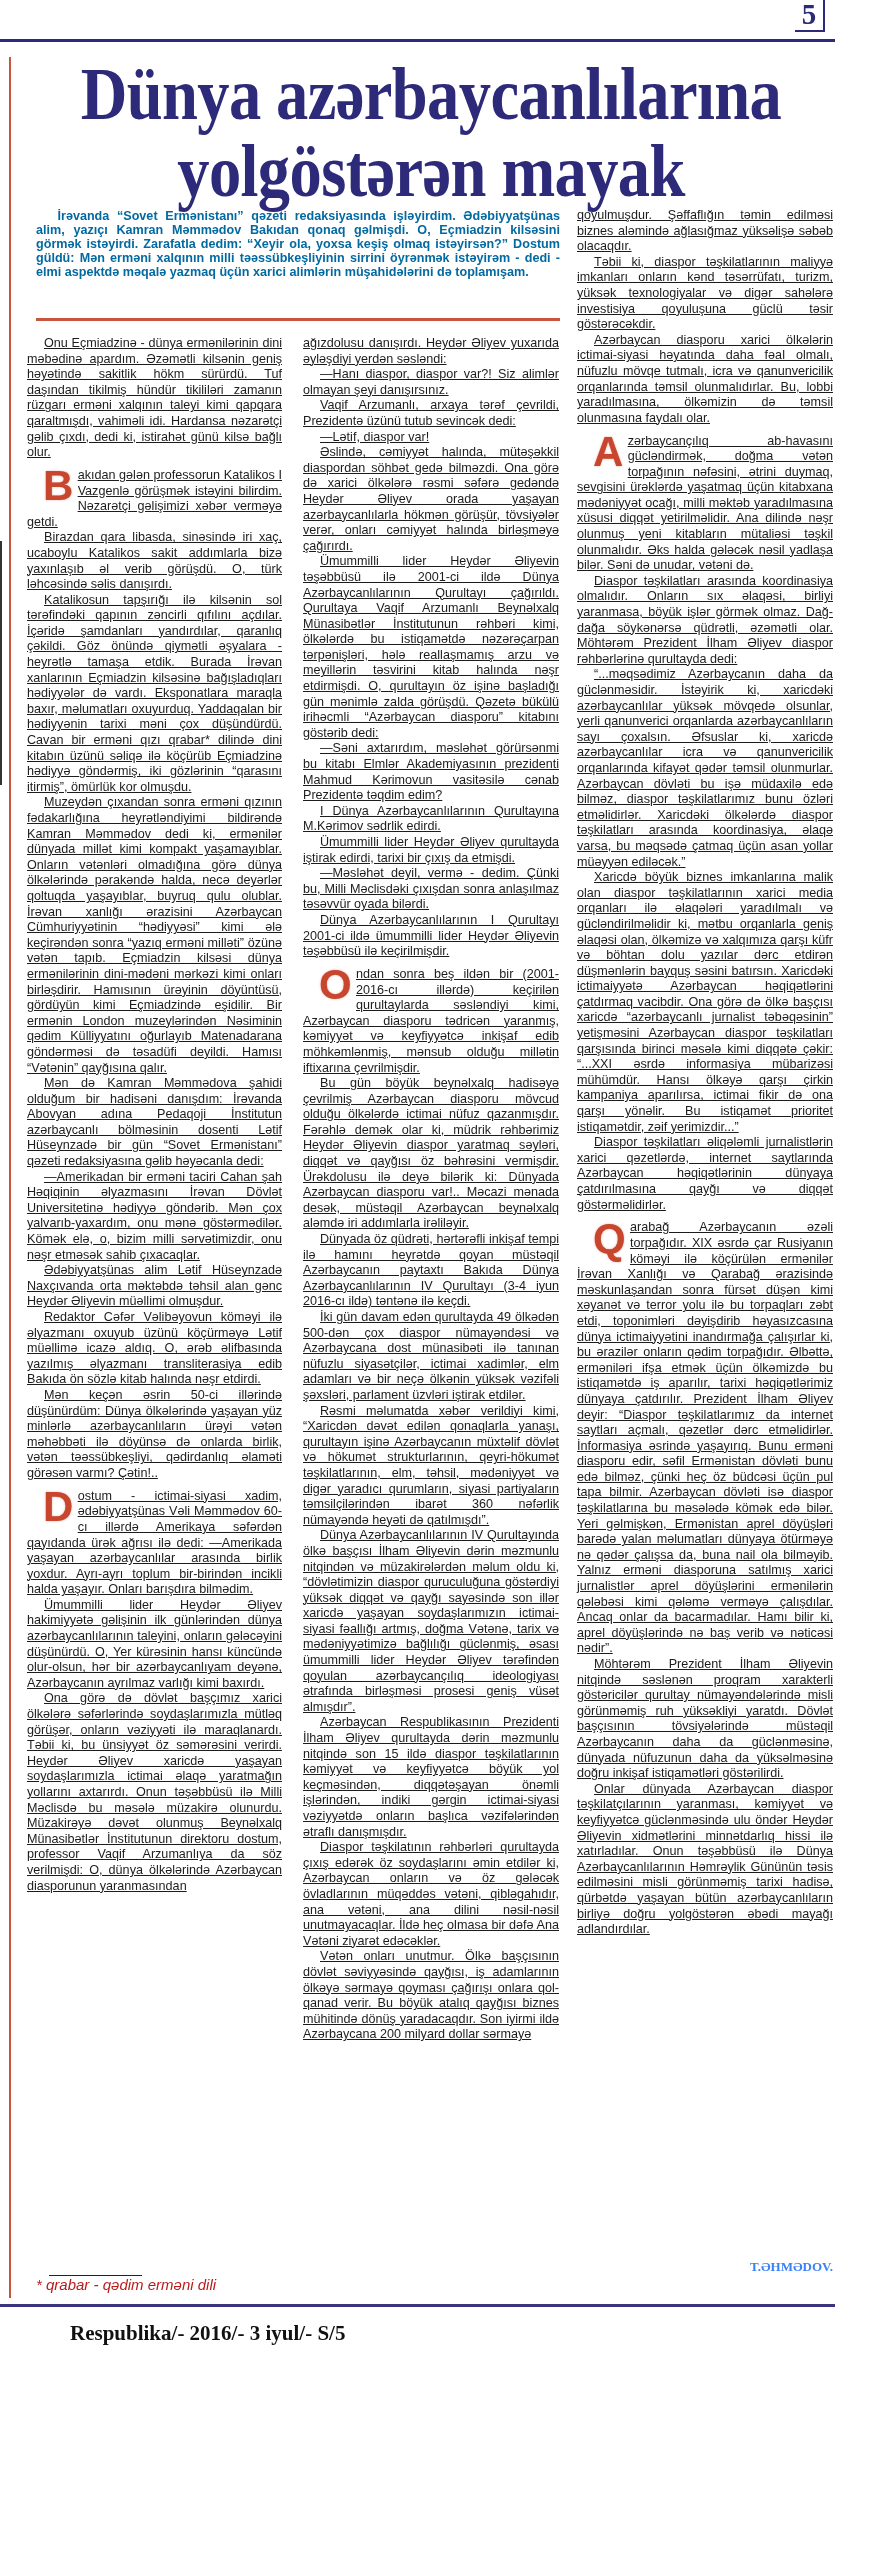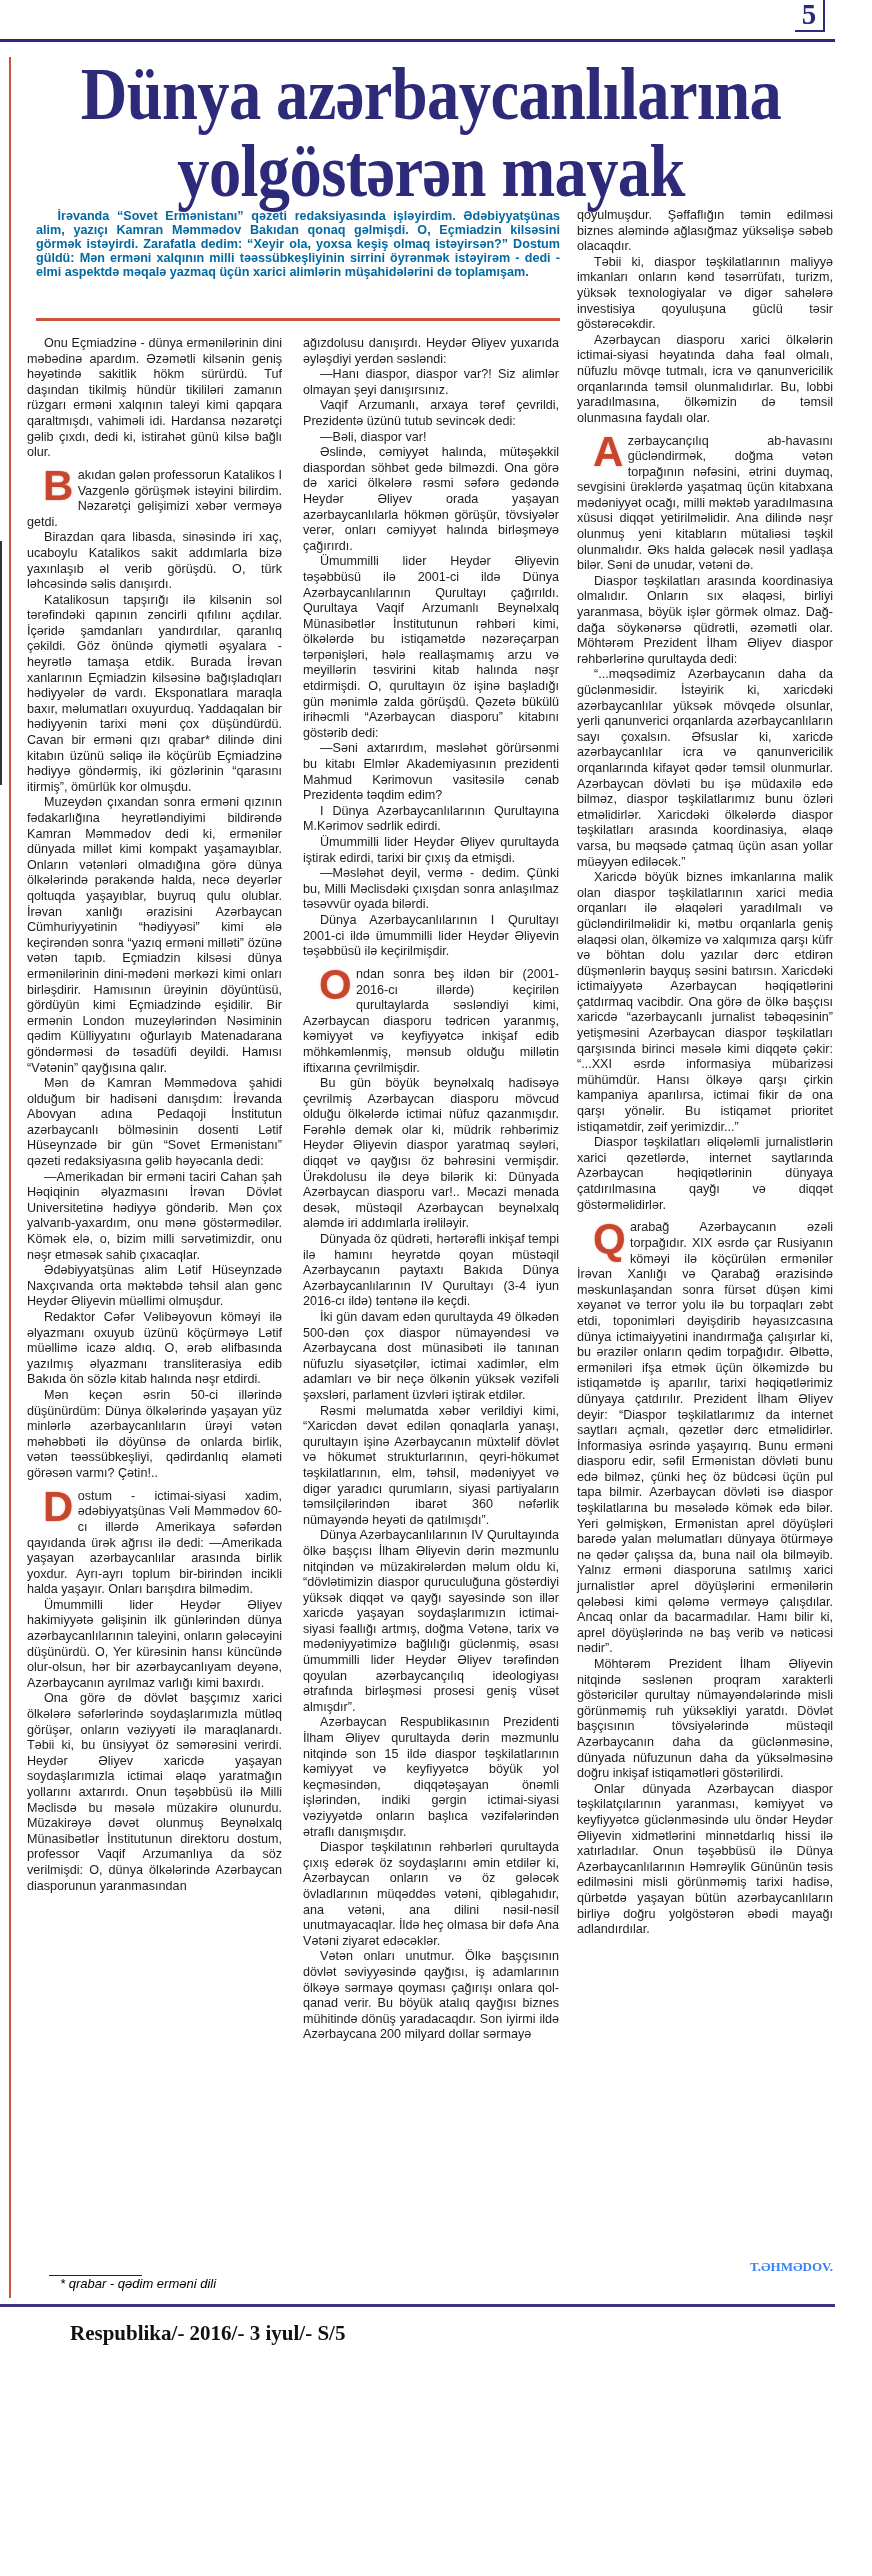--- a/index.html
+++ b/index.html
@@ -3,30 +3,30 @@
 <meta charset="utf-8">
 <style>
   html,body{margin:0;padding:0;background:#fff;}
   body{width:872px;height:2576px;position:relative;overflow:hidden;font-family:"Liberation Sans","DejaVu Sans",sans-serif;color:#1a1a1a;}
   .pagenum{position:absolute;left:795px;top:0;width:30px;height:32px;border-right:2.2px solid #2e2a7a;border-bottom:2.2px solid #2e2a7a;box-sizing:border-box;text-align:center;font-family:"Liberation Serif","DejaVu Serif",serif;font-weight:bold;font-size:29px;line-height:29px;color:#2e2a7a;}
   .toprule{position:absolute;left:0;top:39px;width:835px;height:2.9px;background:#2e2a7a;}
   .redline{position:absolute;left:8.6px;top:57px;width:2.2px;height:2241px;background:#c8553d;}
   .title{position:absolute;left:21.5px;top:55px;width:818px;text-align:center;font-family:"Liberation Serif","DejaVu Serif",serif;font-weight:bold;color:#2e2a7a;font-size:75px;line-height:77px;letter-spacing:-0.7px;transform:scaleX(0.86);transform-origin:center top;}
   .intro{position:absolute;left:36px;top:209px;width:524px;font-family:"Liberation Sans","DejaVu Sans",sans-serif;font-weight:bold;color:#0369a1;font-size:12.6px;line-height:14px;text-align:justify;text-indent:21.5px;hyphens:auto;}
   .introrule{position:absolute;left:36px;top:318px;width:524px;height:2.9px;background:#c8553d;}
-  .col{position:absolute;font-size:12.6px;line-height:15.6px;text-align:justify;hyphens:auto;color:#1c1c1c;}
+  .col{position:absolute;font-size:12.6px;line-height:15.6px;text-align:justify;hyphens:auto;color:#1c1c1c;text-decoration:underline;}
   .col p{margin:0;text-indent:17px;}
   .col p.nodent{text-indent:0;}
   .col p.gap{margin-top:7.2px;}
   .drop{float:left;font-size:42px;line-height:33px;font-weight:bold;color:#c8462e;margin:1.4px 4.3px 0 16px;font-family:"Liberation Sans","DejaVu Sans",sans-serif;text-shadow:0 0 2.2px rgba(200,70,46,0.45);}
   .c1{left:27px;top:336px;width:255px;}
   .c2{left:303px;top:336px;width:256px;}
   .c3{left:577px;top:208px;width:256px;}
   .footrule1{position:absolute;left:49px;top:2275px;width:93px;height:0.7px;background:#222;}
-  .footnote{position:absolute;left:36px;top:2276px;font-style:italic;font-size:13px;color:#000000;margin-left:24px;}
+  .footnote{position:absolute;left:36px;top:2276px;font-style:italic;font-size:15px;color:#b91c1c;}
   .signature{position:absolute;left:717px;top:2259px;width:116px;text-align:right;font-family:"Liberation Serif","DejaVu Serif",serif;font-weight:bold;font-size:13px;color:#3b82f6;}
   .botrule{position:absolute;left:0;top:2304px;width:835px;height:2.9px;background:#3b3580;}
   .footer{position:absolute;left:70px;top:2321px;font-family:"Liberation Serif","DejaVu Serif",serif;font-weight:bold;font-size:21px;color:#111;}
   .leftbox{position:absolute;left:0;top:541px;width:2.2px;height:244px;background:#333;}
 </style>
 </head>
 <body>
 
 <div class="pagenum">5</div>
 <div class="toprule"></div>
@@ -53,21 +53,21 @@
     <p>Redaktor Cəfər Vəlibəyovun köməyi ilə əlyazmanı oxuyub üzünü köçürməyə Lətif müəllimə icazə aldıq. O, ərəb əlifbasında yazılmış əlyazmanı transliterasiya edib Bakıda ön sözlə kitab halında nəşr etdirdi.</p>
     <p>Mən keçən əsrin 50-ci illərində düşünürdüm: Dünya ölkələrində yaşayan yüz minlərlə azərbaycanlıların ürəyi vətən məhəbbəti ilə döyünsə də onlarda birlik, vətən təəssübkeşliyi, qədirdanlıq əlaməti görəsən varmı? Çətin!..</p>
     <p class="nodent gap"><span class="drop">D</span>ostum - ictimai-siyasi xadim, ədəbiyyatşünas Vəli Məmmədov 60-cı illərdə Amerikaya səfərdən qayıdanda ürək ağrısı ilə dedi: —Amerikada yaşayan azərbaycanlılar arasında birlik yoxdur. Ayrı-ayrı toplum bir-birindən incikli halda yaşayır. Onları barışdıra bilmədim.</p>
     <p>Ümummilli lider Heydər Əliyev hakimiyyətə gəlişinin ilk günlərindən dünya azərbaycanlılarının taleyini, onların gələcəyini düşünürdü. O, Yer kürəsinin hansı küncündə olur-olsun, hər bir azərbaycanlıyam deyənə, Azərbaycanın ayrılmaz varlığı kimi baxırdı.</p>
     <p>Ona görə də dövlət başçımız xarici ölkələrə səfərlərində soydaşlarımızla mütləq görüşər, onların vəziyyəti ilə maraqlanardı. Təbii ki, bu ünsiyyət öz səmərəsini verirdi. Heydər Əliyev xaricdə yaşayan soydaşlarımızla ictimai əlaqə yaratmağın yollarını axtarırdı. Onun təşəbbüsü ilə Milli Məclisdə bu məsələ müzakirə olunurdu. Müzakirəyə dəvət olunmuş Beynəlxalq Münasibətlər İnstitutunun direktoru dostum, professor Vaqif Arzumanlıya da söz verilmişdi: O, dünya ölkələrində Azərbaycan diasporunun yaranmasından</p>
   </div>
 <div class="col c2">
     <p class="nodent">ağızdolusu danışırdı. Heydər Əliyev yuxarıda əyləşdiyi yerdən səsləndi:</p>
     <p>—Hanı diaspor, diaspor var?! Siz alimlər olmayan şeyi danışırsınız.</p>
     <p>Vaqif Arzumanlı, arxaya tərəf çevrildi, Prezidentə üzünü tutub sevincək dedi:</p>
-    <p>—Bəli, diaspor var!</p>
+    <p>—Lətif, diaspor var!</p>
     <p>Əslində, cəmiyyət halında, mütəşəkkil diaspordan söhbət gedə bilməzdi. Ona görə də xarici ölkələrə rəsmi səfərə gedəndə Heydər Əliyev orada yaşayan azərbaycanlılarla hökmən görüşür, tövsiyələr verər, onları cəmiyyət halında birləşməyə çağırırdı.</p>
     <p>Ümummilli lider Heydər Əliyevin təşəbbüsü ilə 2001-ci ildə Dünya Azərbaycanlılarının Qurultayı çağırıldı. Qurultaya Vaqif Arzumanlı Beynəlxalq Münasibətlər İnstitutunun rəhbəri kimi, ölkələrdə bu istiqamətdə nəzərəçarpan tərpənişləri, hələ reallaşmamış arzu və meyillərin təsvirini kitab halında nəşr etdirmişdi. O, qurultayın öz işinə başladığı gün mənimlə zalda görüşdü. Qəzetə bükülü irihəcmli “Azərbaycan diasporu” kitabını göstərib dedi:</p>
     <p>—Səni axtarırdım, məsləhət görürsənmi bu kitabı Elmlər Akademiyasının prezidenti Mahmud Kərimovun vasitəsilə cənab Prezidentə təqdim edim?</p>
     <p>I Dünya Azərbaycanlılarının Qurultayına M.Kərimov sədrlik edirdi.</p>
     <p>Ümummilli lider Heydər Əliyev qurultayda iştirak edirdi, tarixi bir çıxış da etmişdi.</p>
     <p>—Məsləhət deyil, vermə - dedim. Çünki bu, Milli Məclisdəki çıxışdan sonra anlaşılmaz təsəvvür oyada bilərdi.</p>
     <p>Dünya Azərbaycanlılarının I Qurultayı 2001-ci ildə ümummilli lider Heydər Əliyevin təşəbbüsü ilə keçirilmişdir.</p>
     <p class="nodent gap"><span class="drop">O</span>ndan sonra beş ildən bir (2001-2016-cı illərdə) keçirilən qurultaylarda səsləndiyi kimi, Azərbaycan diasporu tədricən yaranmış, kəmiyyət və keyfiyyətcə inkişaf edib möhkəmlənmiş, mənsub olduğu millətin iftixarına çevrilmişdir.</p>
     <p>Bu gün böyük beynəlxalq hadisəyə çevrilmiş Azərbaycan diasporu mövcud olduğu ölkələrdə ictimai nüfuz qazanmışdır. Fərəhlə demək olar ki, müdrik rəhbərimiz Heydər Əliyevin diaspor yaratmaq səyləri, diqqət və qayğısı öz bəhrəsini vermişdir. Ürəkdolusu ilə deyə bilərik ki: Dünyada Azərbaycan diasporu var!.. Məcazi mənada desək, müstəqil Azərbaycan beynəlxalq aləmdə iri addımlarla irəliləyir.</p>
     <p>Dünyada öz qüdrəti, hərtərəfli inkişaf tempi ilə hamını heyrətdə qoyan müstəqil Azərbaycanın paytaxtı Bakıda Dünya Azərbaycanlılarının IV Qurultayı (3-4 iyun 2016-cı ildə) təntənə ilə keçdi.</p>

